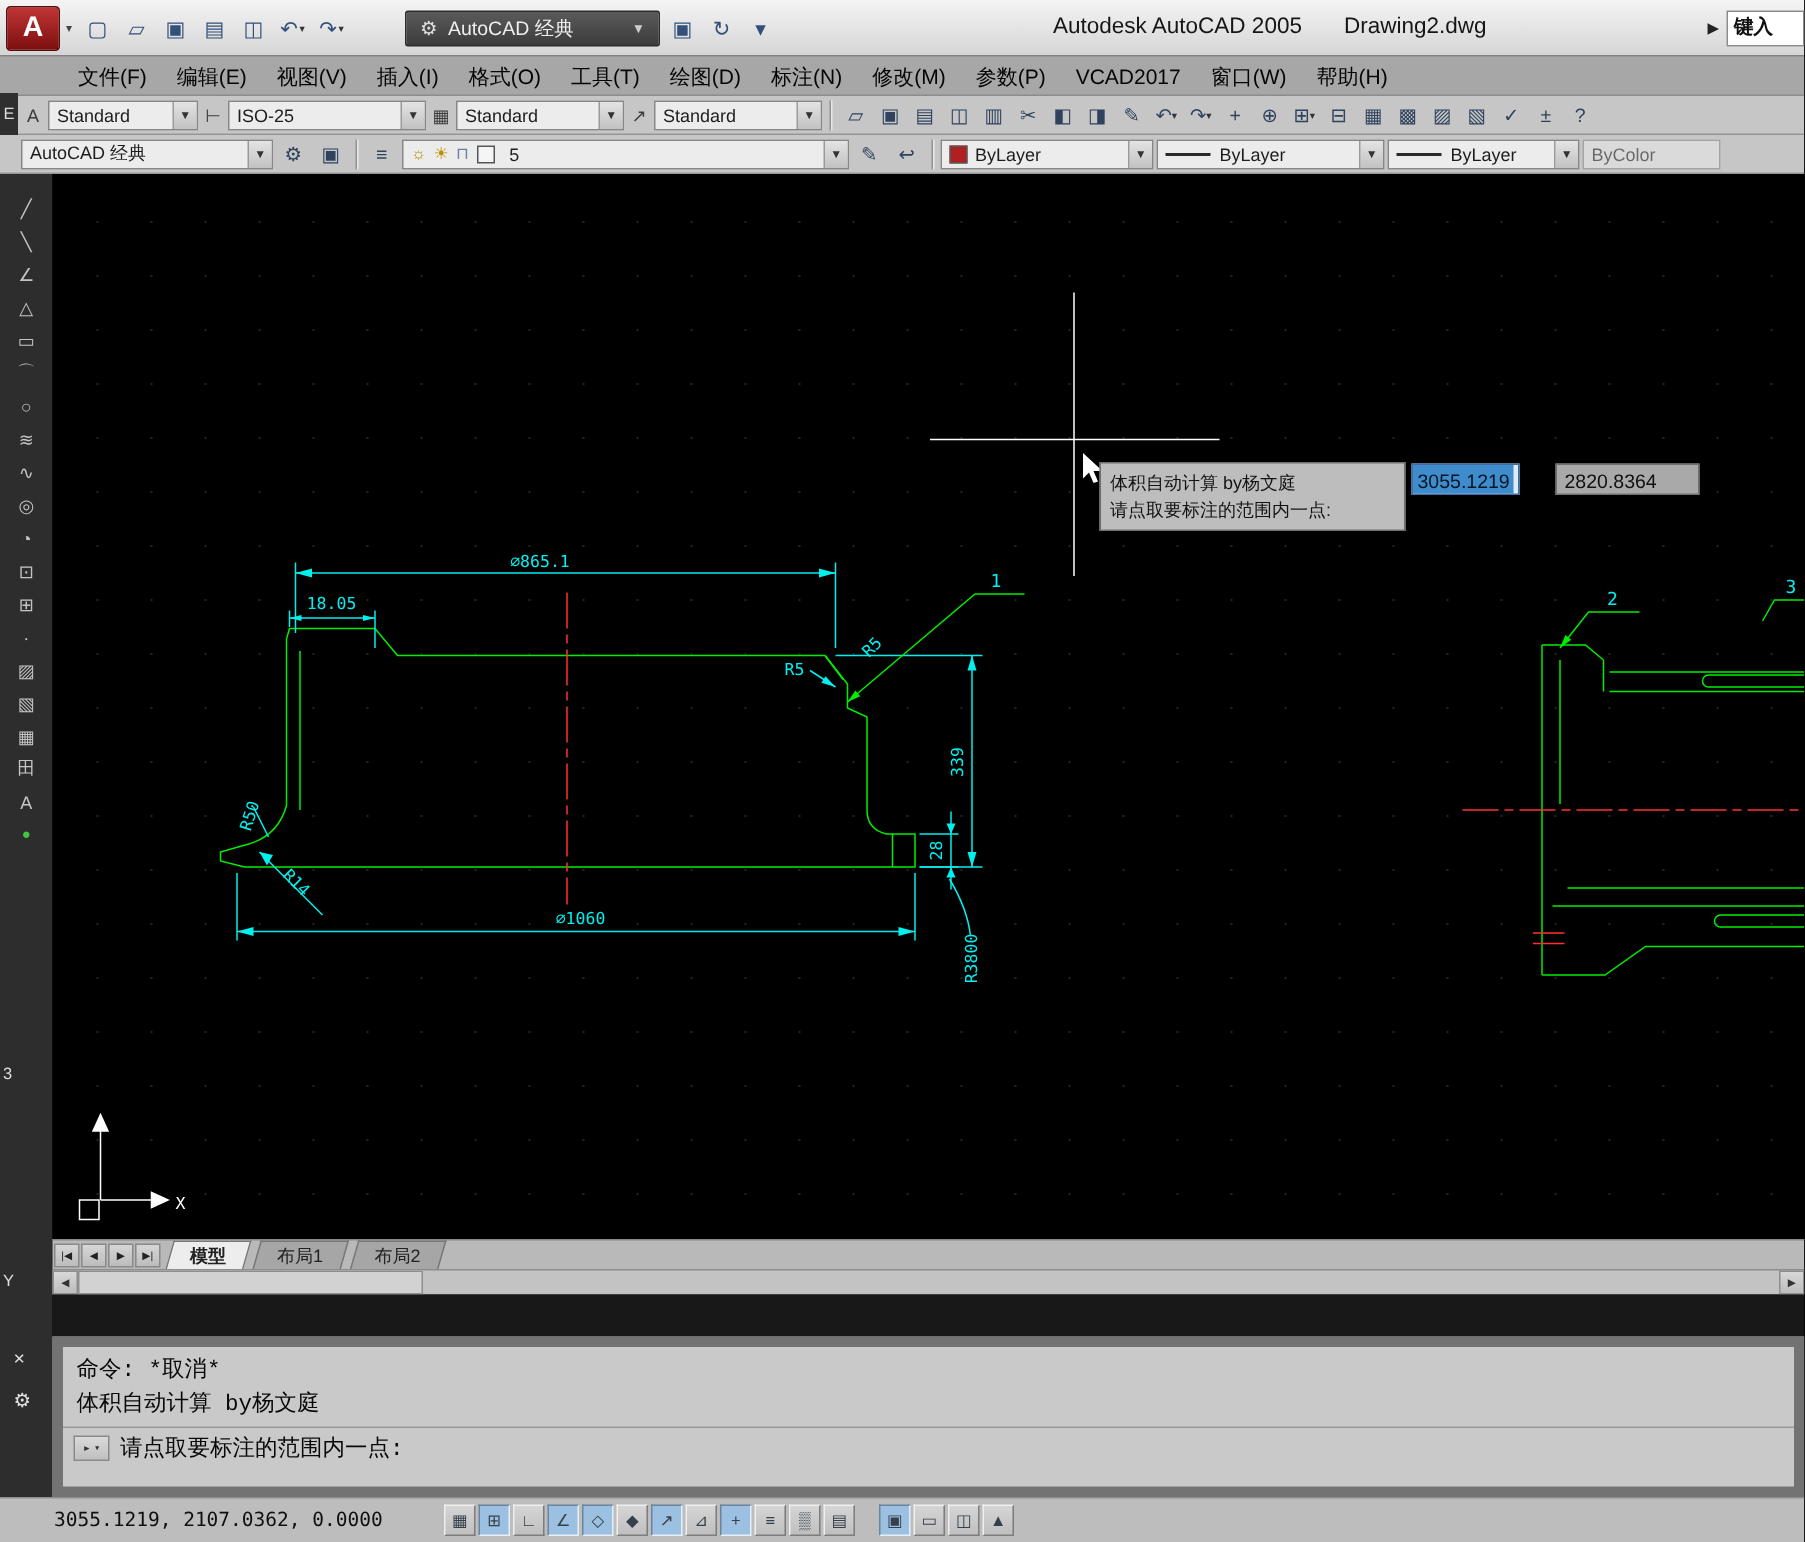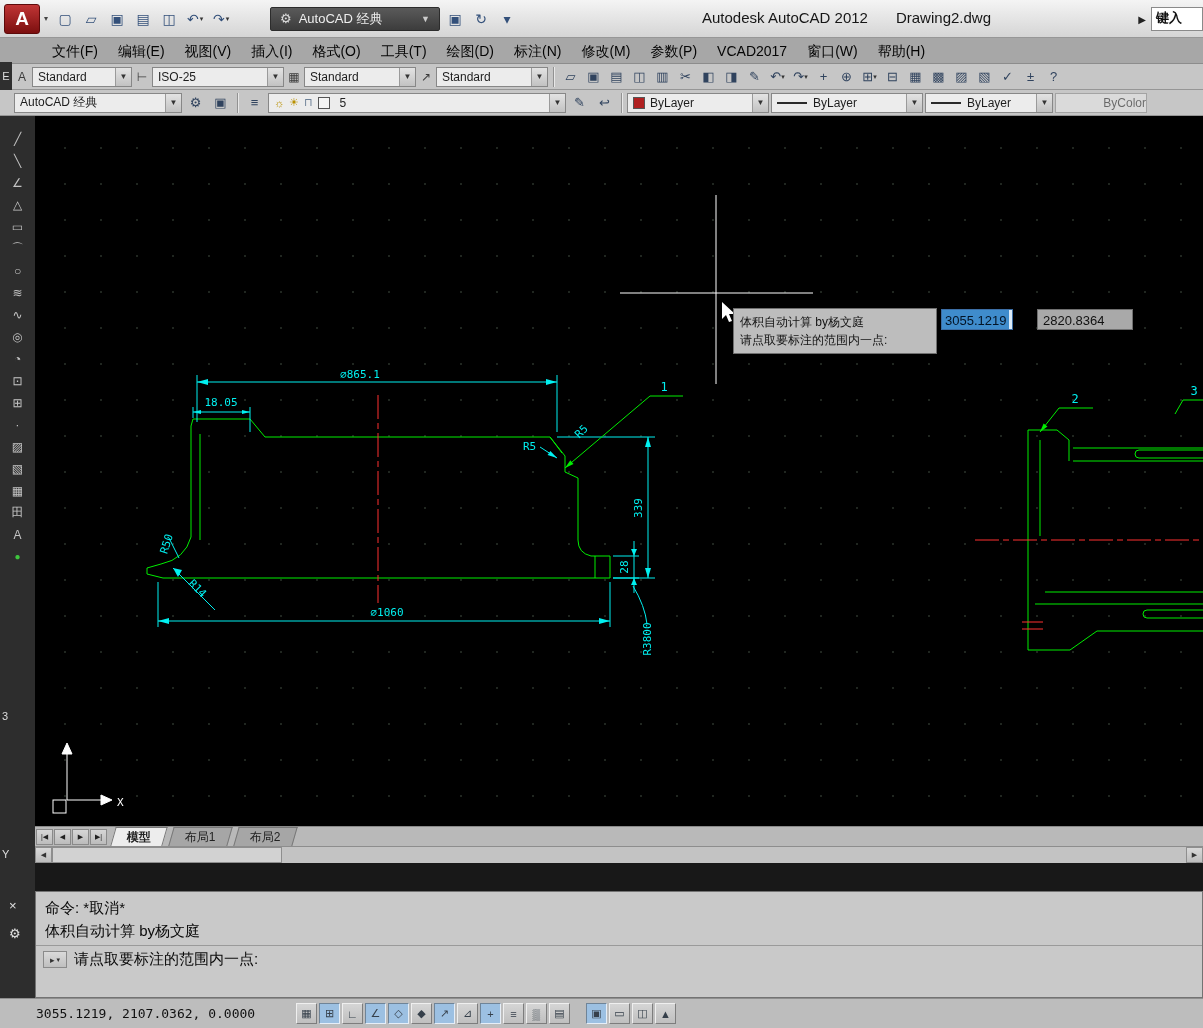--- a/index.html
+++ b/index.html
@@ -29,21 +29,21 @@
   .combo .arrow{width:15px;height:100%;margin-left:4px;background:linear-gradient(#e3e3e3,#c2c2c2);border-left:1px solid #9a9a9a;display:flex;align-items:center;justify-content:center;font-size:8px;color:#333;}
   .tbico{width:16px;text-align:center;font-size:12px;color:#3b3b3b;}
   .tb-icon{width:23px;height:22px;display:flex;align-items:center;justify-content:center;font-size:13px;color:#30435e;}
   .tb-icon[data-dropdown="true"]::after{content:"▾";font-size:7px;color:#333;}
   .sep{width:1px;height:20px;background:#929292;box-shadow:1px 0 0 #e8e8e8;margin:0 3px;flex:none;}
   .swatch{width:10px;height:10px;border:1px solid #555;margin-right:5px;flex:none;}
   .ltsample{width:30px;border-top:2px solid #2a2a2a;margin-right:6px;flex:none;}
   .layer-chip{display:flex;align-items:center;gap:5px;font-size:12px;color:#222;}
   .layer-chip .lic{font-size:11px;color:#b99000;}
   .layer-chip .lock{color:#6b7f96;}
-  .disabled{opacity:.55;text-align:right;}
+  .disabled{opacity:.55;}
 
   
   #edgeA{position:absolute;left:0;top:62px;width:12px;height:28px;background:#2f2f2f;color:#ddd;font-size:11px;text-align:center;line-height:28px;}
   #leftband{position:absolute;left:0;top:116px;width:35px;height:882px;background:#2d2d2d;}
   .draw-col{display:flex;flex-direction:column;align-items:center;padding-top:12px;gap:1px;}
   .draw-icon{width:22px;height:21px;display:flex;align-items:center;justify-content:center;font-size:12px;color:#c4c4c4;}
   .draw-icon[data-variant="green"]{color:#3ec63e;font-size:10px;}
   .frag{position:absolute;left:2px;color:#ddd;font-size:11px;}
   .cmdctl{position:absolute;left:9px;font-size:13px;color:#e0e0e0;}
 
@@ -60,21 +60,21 @@
   #tabstrip{position:absolute;left:35px;top:826px;width:1168px;height:20px;background:#b9b9b9;border-top:1px solid #8a8a8a;display:flex;align-items:flex-end;box-sizing:border-box;}
   .tabnav{width:17px;height:16px;margin:1px 0 1px 1px;background:linear-gradient(#d6d6d6,#bcbcbc);border:1px solid #8a8a8a;font-size:7px;color:#222;display:flex;align-items:center;justify-content:center;box-sizing:border-box;}
   .tab{height:18px;padding:0 13px;margin-left:6px;display:flex;align-items:center;font-size:12px;color:#222;background:#a6a6a6;border:1px solid #777;border-bottom:none;transform:skewX(-16deg);}
   .tab>span{transform:skewX(16deg);}
   .tab[data-active="true"]{background:#ededed;font-weight:bold;}
   #hscroll{position:absolute;left:35px;top:846px;width:1168px;height:17px;background:#c3c3c3;border-top:1px solid #8d8d8d;display:flex;box-sizing:border-box;}
   .scroll-btn{width:17px;height:100%;background:linear-gradient(#d8d8d8,#bdbdbd);border:1px solid #8e8e8e;font-size:7px;color:#333;display:flex;align-items:center;justify-content:center;box-sizing:border-box;}
   .scroll-thumb{width:230px;height:100%;background:#d2d2d2;border:1px solid #8e8e8e;box-sizing:border-box;}
   .scroll-track{flex:1;}
   #gapstrip{position:absolute;left:35px;top:863px;width:1168px;height:28px;background:#181818;}
-  #cmdwin{position:absolute;left:35px;top:891px;width:1168px;height:107px;background:#c9c9c9;border:1px solid #737373;box-sizing:border-box;font-family:Liberation Sans, sans-serif;color:#090909;}
+  #cmdwin{position:absolute;left:35px;top:891px;width:1168px;height:107px;background:#c9c9c9;border:7px solid #737373;box-sizing:border-box;font-family:Liberation Mono, monospace;color:#090909;}
   .cmd-lines{padding:4px 9px 0 9px;font-size:15px;line-height:23px;}
   .cmd-prompt-row{margin-top:3px;border-top:1px solid #9a9a9a;display:flex;align-items:center;gap:7px;padding:4px 7px;font-size:15px;}
   .cmd-opt-btn{width:24px;height:17px;background:linear-gradient(#dadada,#bfbfbf);border:1px solid #8a8a8a;font-size:9px;color:#333;display:flex;align-items:center;justify-content:center;box-sizing:border-box;}
   .cmd-opt-btn::after{content:"▾";font-size:7px;margin-left:2px;}
   #statusbar{position:absolute;left:0;top:998px;width:1203px;height:30px;background:#bdbdbd;border-top:1px solid #8f8f8f;display:flex;align-items:center;padding:0 8px 0 36px;box-sizing:border-box;gap:2px;}
   .coords{font-family:"DejaVu Sans Mono",monospace;font-size:13px;color:#101010;width:258px;flex:none;}
   .sb-btn{width:21px;height:21px;background:linear-gradient(#d5d5d5,#bfbfbf);border:1px solid;border-color:#efefef #7d7d7d #7d7d7d #efefef;display:flex;align-items:center;justify-content:center;font-size:11px;color:#36404b;box-sizing:border-box;flex:none;}
   .sb-btn[data-pressed="true"]{background:#9cc0e2;border-color:#6f8498 #e6eef7 #e6eef7 #6f8498;}
   .sb-group2{margin-left:14px;display:flex;gap:2px;}
 </style>
@@ -101,21 +101,21 @@
       <span>AutoCAD 经典</span>
       <span class="arrow">▼</span>
     </div>
     <div style="display:flex">
 
     <div class="qat-btn">▣</div>
         <div class="qat-btn">↻</div>
         <div class="qat-btn">▾</div>
       </div>
     <div class="title-wrap">
-      <span>Autodesk AutoCAD 2012</span>
+      <span>Autodesk AutoCAD 2005</span>
       <span>Drawing2.dwg</span>
     </div>
     <div class="infocenter">
       <span class="play">▶</span>
       <span class="box">键入</span>
     </div>
   </div>
 
   <div id="menubar">
 

